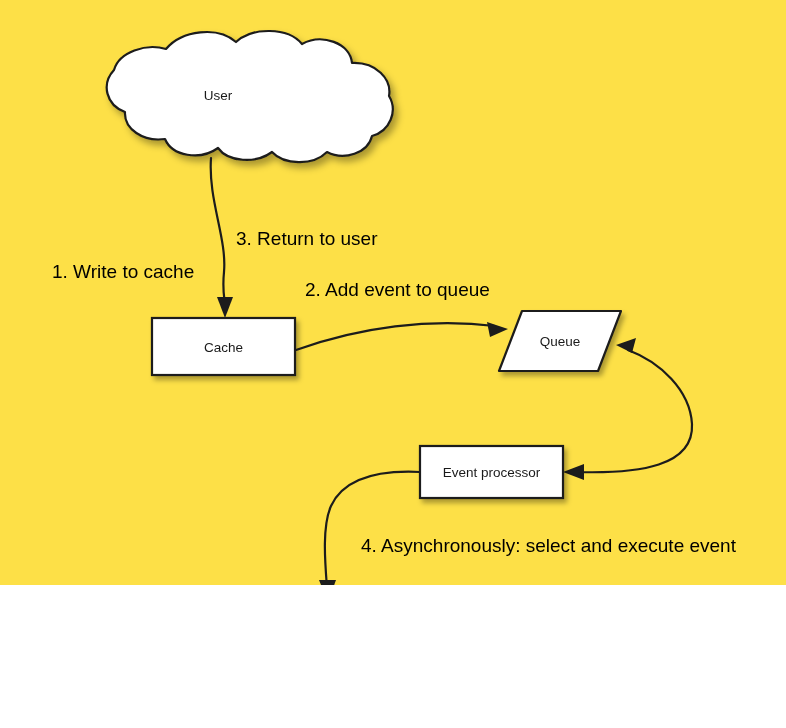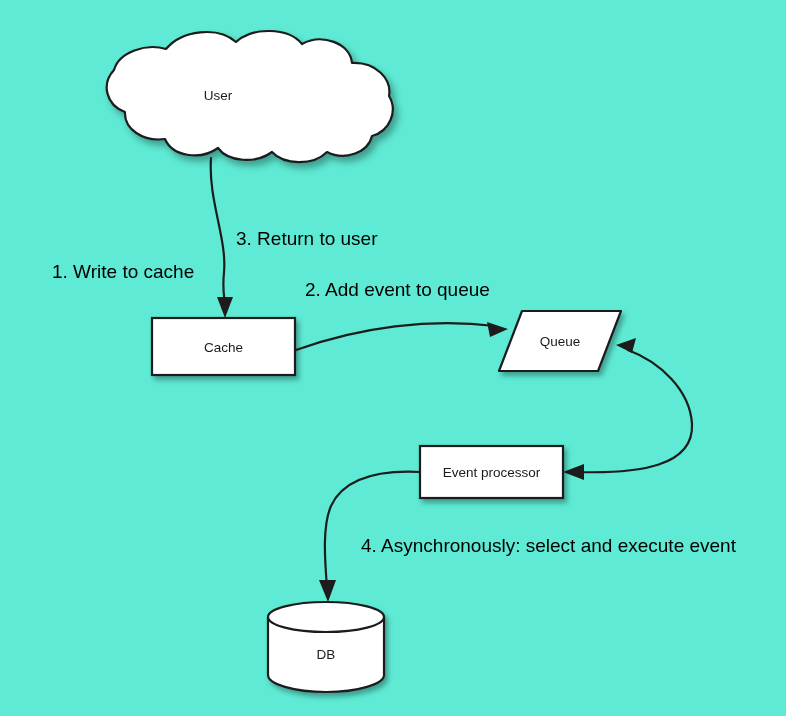--- a/index.html
+++ b/index.html
@@ -7,22 +7,22 @@
     padding: 0;
     background: #ffffff;
   }
   body {
     font-family: "Liberation Sans", sans-serif;
     -webkit-font-smoothing: antialiased;
   }
   #canvas {
     position: relative;
     width: 786px;
-    height: 716px;
-    background: #5eead4;
+    height: 585px;
+    background: #fde047;
     overflow: hidden;
   }
   #diagram-svg {
     position: absolute;
     left: 0;
     top: 0;
     width: 786px;
     height: 728px;
   }
   .node-label {

